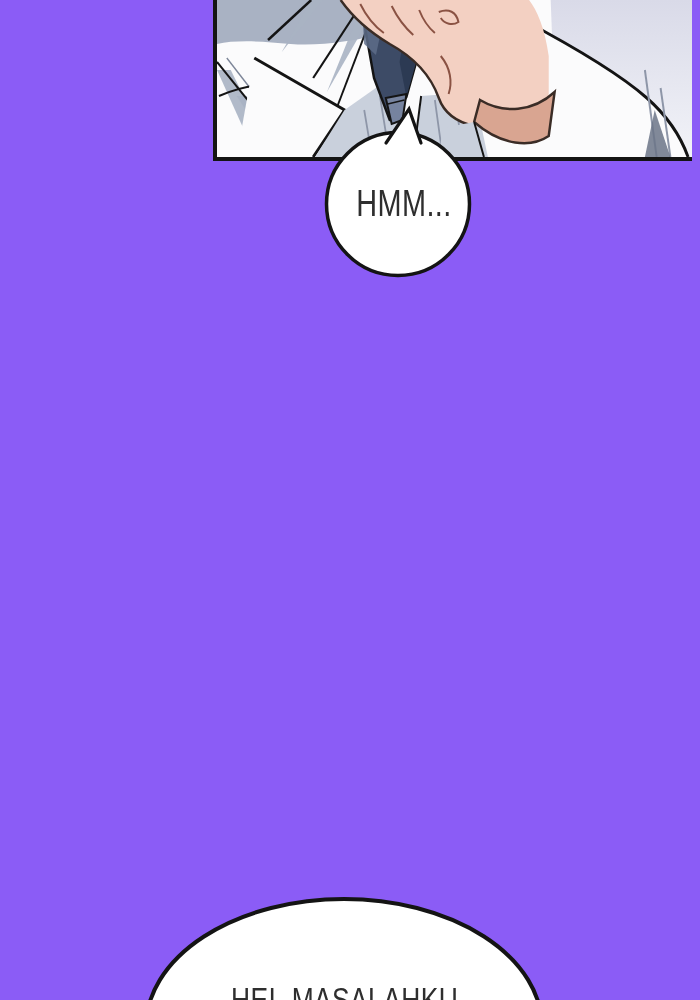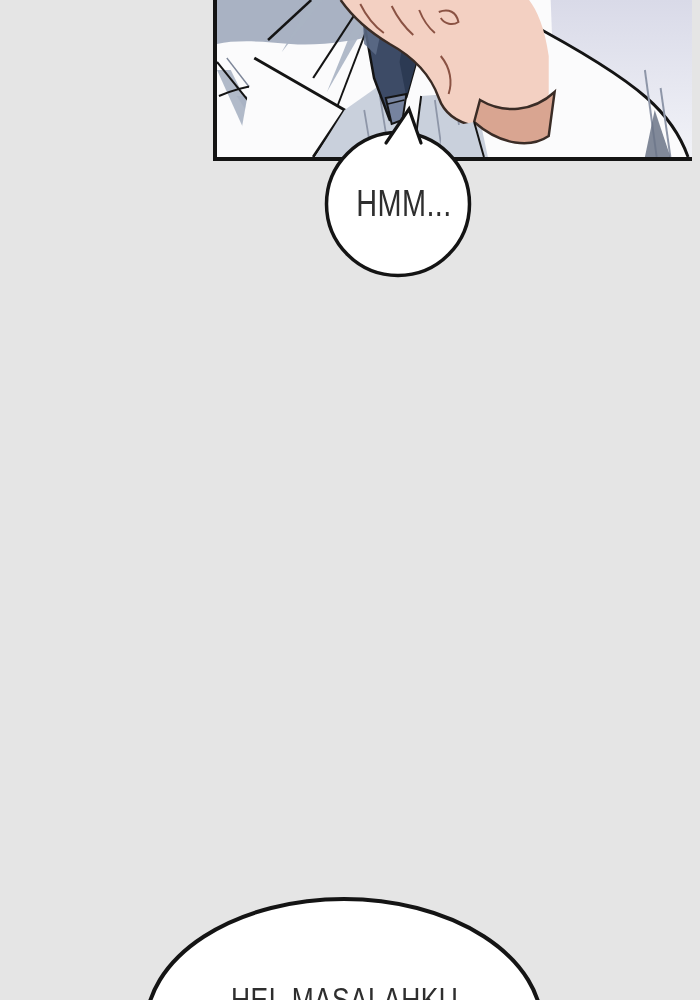--- a/index.html
+++ b/index.html
@@ -1,21 +1,21 @@
 <!DOCTYPE html>
 <html><head>
 <meta charset="utf-8">
 <style>
   html, body { margin: 0; padding: 0; background: #ffffff; }
   .stage {
     position: relative;
     width: 700px;
     height: 1000px;
     overflow: hidden;
-    background: #e5e5e5;
+    background: #8b5cf6;
     font-family: "Liberation Sans", sans-serif;
   }
   .panel {
     position: absolute;
     left: 213px;
     top: 0;
     width: 479px;
     height: 161px;
     box-sizing: border-box;
     border-left: 4px solid #141414;

